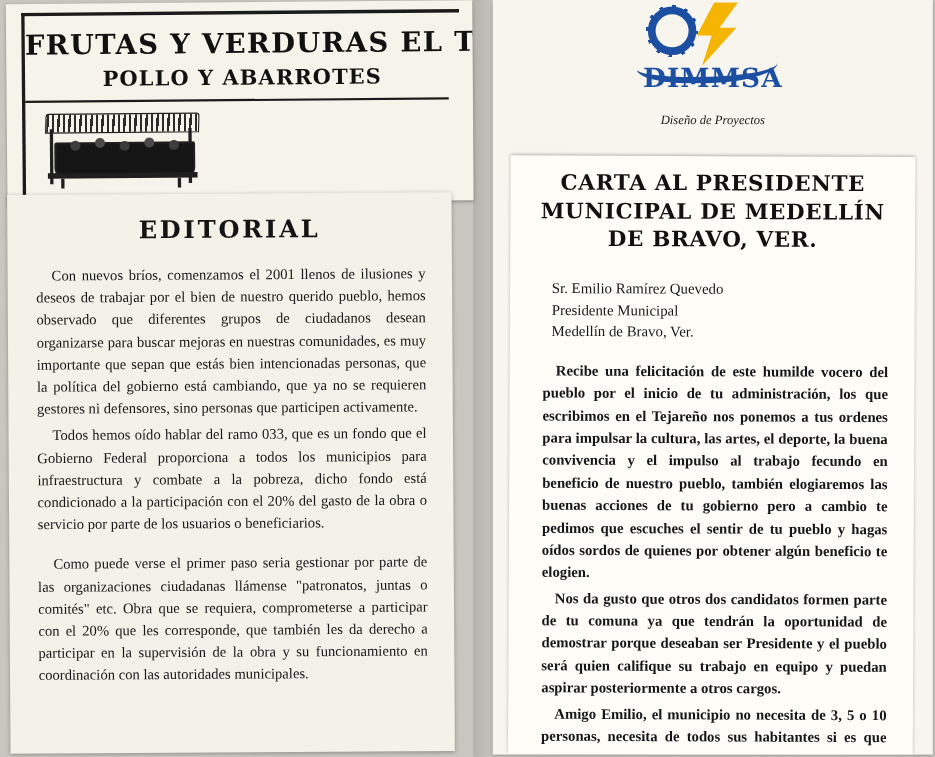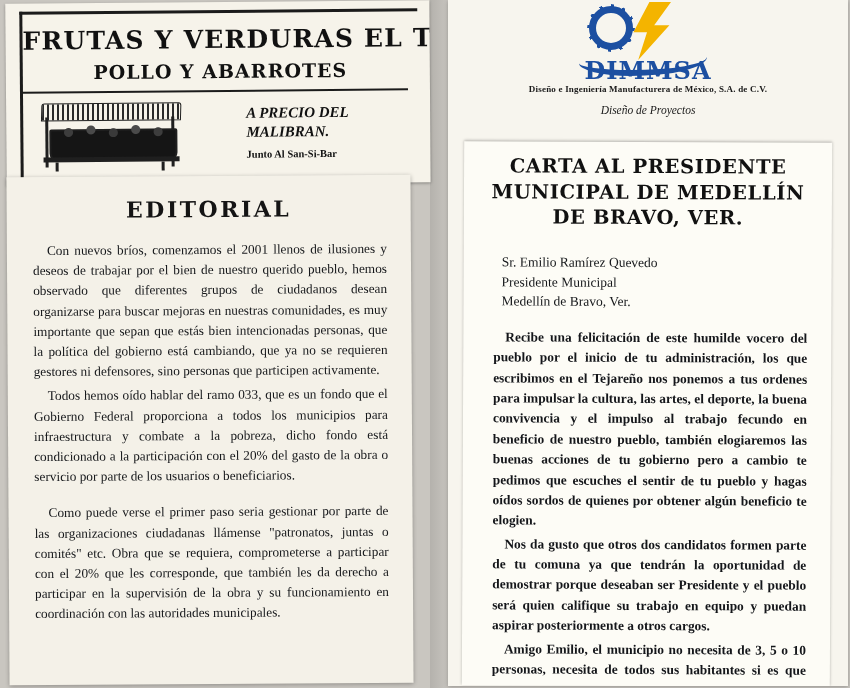--- a/index.html
+++ b/index.html
@@ -372,25 +372,20 @@
     <div class="ad-body">
       <div class="stand">
         <div class="roof"></div>
         <div class="post-l"></div>
         <div class="post-r"></div>
         <div class="bin"></div>
         <div class="base"></div>
         <div class="leg-l"></div>
         <div class="leg-r"></div>
       </div>
-      <div class="ad-price">
-        <span>A PRECIO DEL</span><br>
-        <span>MALIBRAN.</span>
-        <span class="small">Junto Al San-Si-Bar</span>
-      </div>
     </div>
   </div>
 </div>
 
 <div class="scan editorial-clip">
   <div class="editorial-title">EDITORIAL</div>
   <div class="editorial-body">
     <p>Con nuevos bríos, comenzamos el 2001 llenos de ilusiones y deseos de trabajar por el bien de nuestro querido pueblo, hemos observado que diferentes grupos de ciudadanos desean organizarse para buscar mejoras en nuestras comunidades, es muy importante que sepan que estás bien intencionadas personas, que la política del gobierno está cambiando, que ya no se requieren gestores ni defensores, sino personas que participen activamente.</p>
     <p>Todos hemos oído hablar del ramo 033, que es un fondo que el Gobierno Federal proporciona a todos los municipios para infraestructura y combate a la pobreza, dicho fondo está condicionado a la participación con el 20% del gasto de la obra o servicio por parte de los usuarios o beneficiarios.</p>
     <p class="gap">Como puede verse el primer paso seria gestionar por parte de las organizaciones ciudadanas llámense "patronatos, juntas o comités" etc. Obra que se requiera, comprometerse a participar con el 20% que les corresponde, que también les da derecho a participar en la supervisión de la obra y su funcionamiento en coordinación con las autoridades municipales.</p>
@@ -401,21 +396,20 @@
 
 <div class="scan letterhead-clip">
 
   <div class="logo-wrap">
     <div class="logo-mark">
       <div class="gear"></div>
       <div class="bolt"></div>
       <div class="swoosh"></div>
     </div>
     <div class="dimmsa">DIMMSA</div>
-    <div class="dimmsa-sub">Diseño e Ingeniería Manufacturera de México, S.A. de C.V.</div>
   </div>
 
   <div class="signer-role">Diseño de Proyectos</div>
 
   <div class="letter-sheet">
     <div class="letter-title">
       <div>CARTA AL PRESIDENTE</div>
       <div>MUNICIPAL DE MEDELLÍN</div>
       <div>DE BRAVO, VER.</div>
     </div>

